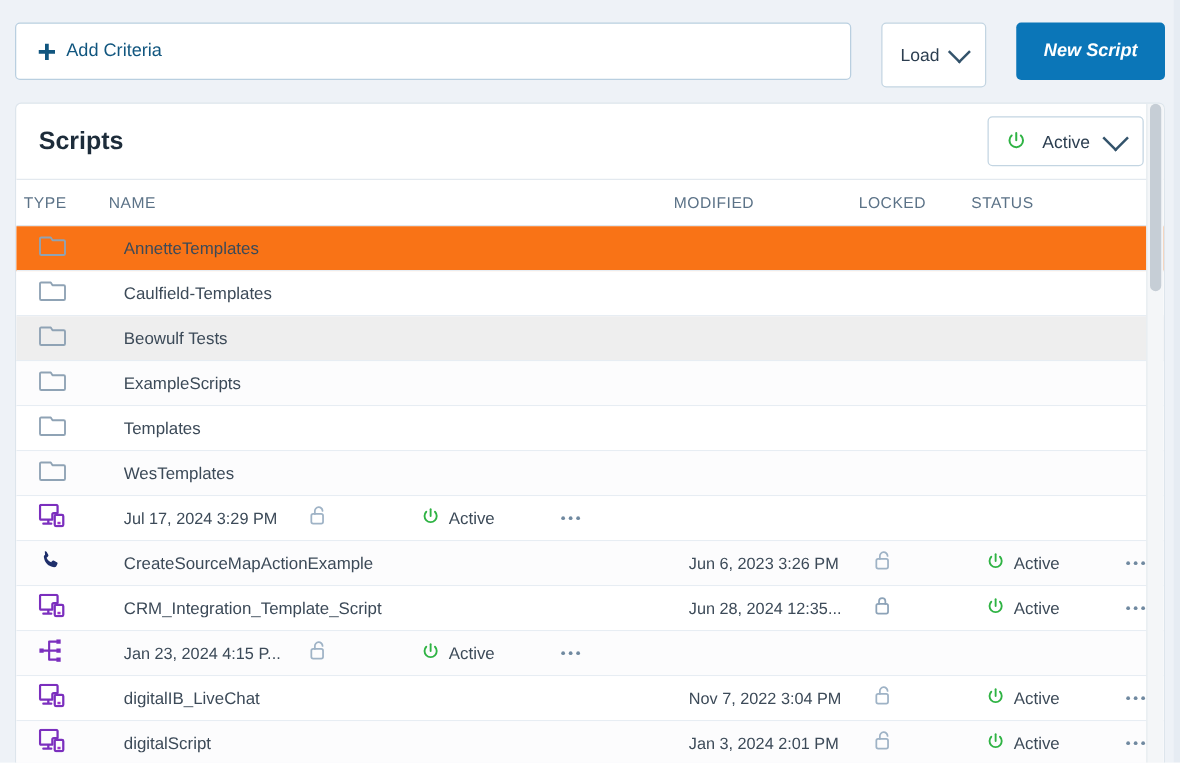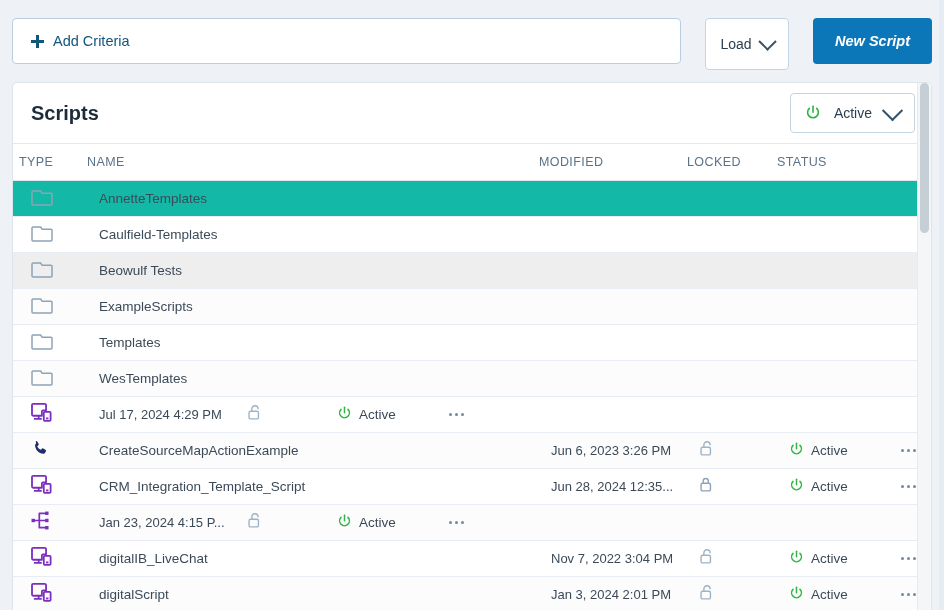--- a/index.html
+++ b/index.html
@@ -172,21 +172,21 @@
     display: flex;
     align-items: center;
     height: 36px;
     padding-left: 18px;
     box-sizing: border-box;
     border-bottom: 1px solid #e7edf3;
     background: #ffffff;
     cursor: pointer;
   }
   .row.alt { background: #fcfcfd; }
-  .row.sel1 { background: #14b8a6; }
+  .row.sel1 { background: #f97316; }
   .row.sel2 { background: #eeeeee; }
 
   .c-type   { width: 68px; flex: 0 0 68px; display: flex; align-items: center; }
   .c-name   { width: 452px; flex: 0 0 452px; font-size: 13.5px; color: #3c4a58; white-space: nowrap; overflow: hidden; }
   .c-mod    { width: 148px; flex: 0 0 148px; font-size: 13px; color: #3c4a58; white-space: nowrap; overflow: hidden; }
   .c-lock   { width: 90px; flex: 0 0 90px; display: flex; align-items: center; }
   .c-status { width: 110px; flex: 0 0 110px; display: flex; align-items: center; gap: 7px; font-size: 13.5px; color: #3c4a58; text-align: center; }
   .c-more   { width: 46px; flex: 0 0 46px; display: flex; align-items: center; }
 
   .th.c-name { padding-left: 0; }
@@ -355,21 +355,21 @@
         <div class="row">
           <div class="c-type">
             <span><svg viewBox="0 0 22 20" width="21" height="19">
                 <path d="M1 2.2a1.2 1.2 0 0 1 1.2-1.2h12.4a1.2 1.2 0 0 1 1.2 1.2v5.6h-3.2a1.2 1.2 0 0 0-1.2 1.2v4.4H2.2A1.2 1.2 0 0 1 1 12.2z" fill="none" stroke="#7b2fbe" stroke-width="1.9" stroke-linejoin="round"></path>
                 <line x1="8" y1="13.4" x2="8" y2="16.4" stroke="#7b2fbe" stroke-width="1.9"></line>
                 <line x1="3.8" y1="16.8" x2="10.5" y2="16.8" stroke="#7b2fbe" stroke-width="1.9" stroke-linecap="round"></line>
                 <rect x="13.4" y="9.4" width="7.2" height="9.4" rx="1.1" fill="none" stroke="#7b2fbe" stroke-width="1.9"></rect>
                 <rect x="15.7" y="15.2" width="2.6" height="2.1" fill="#9b33c9"></rect>
               </svg></span>
           </div>
-          <div class="c-mod">Jul 17, 2024 4:29 PM</div>
+          <div class="c-mod">Jul 17, 2024 3:29 PM</div>
           <div class="c-lock">
             <span><svg viewBox="0 0 16 18" width="15" height="17">
                 <rect x="2.2" y="7.6" width="10" height="8.2" rx="1.6" fill="none" stroke="#9fb3c6" stroke-width="1.5"></rect>
                 <path d="M5.2 7.6V5.3A3.3 3.3 0 0 1 11.8 5" fill="none" stroke="#9fb3c6" stroke-width="1.5" stroke-linecap="round"></path>
               </svg></span>
           </div>
           <div class="c-status">
             <span><svg viewBox="0 0 16 16" width="15" height="15">
                 <path d="M4.3 3.6a5.2 5.2 0 1 0 7.4 0" fill="none" stroke="#2fb344" stroke-width="1.6" stroke-linecap="round"></path>
                 <line x1="8" y1="1.4" x2="8" y2="7.2" stroke="#2fb344" stroke-width="1.6" stroke-linecap="round"></line>

